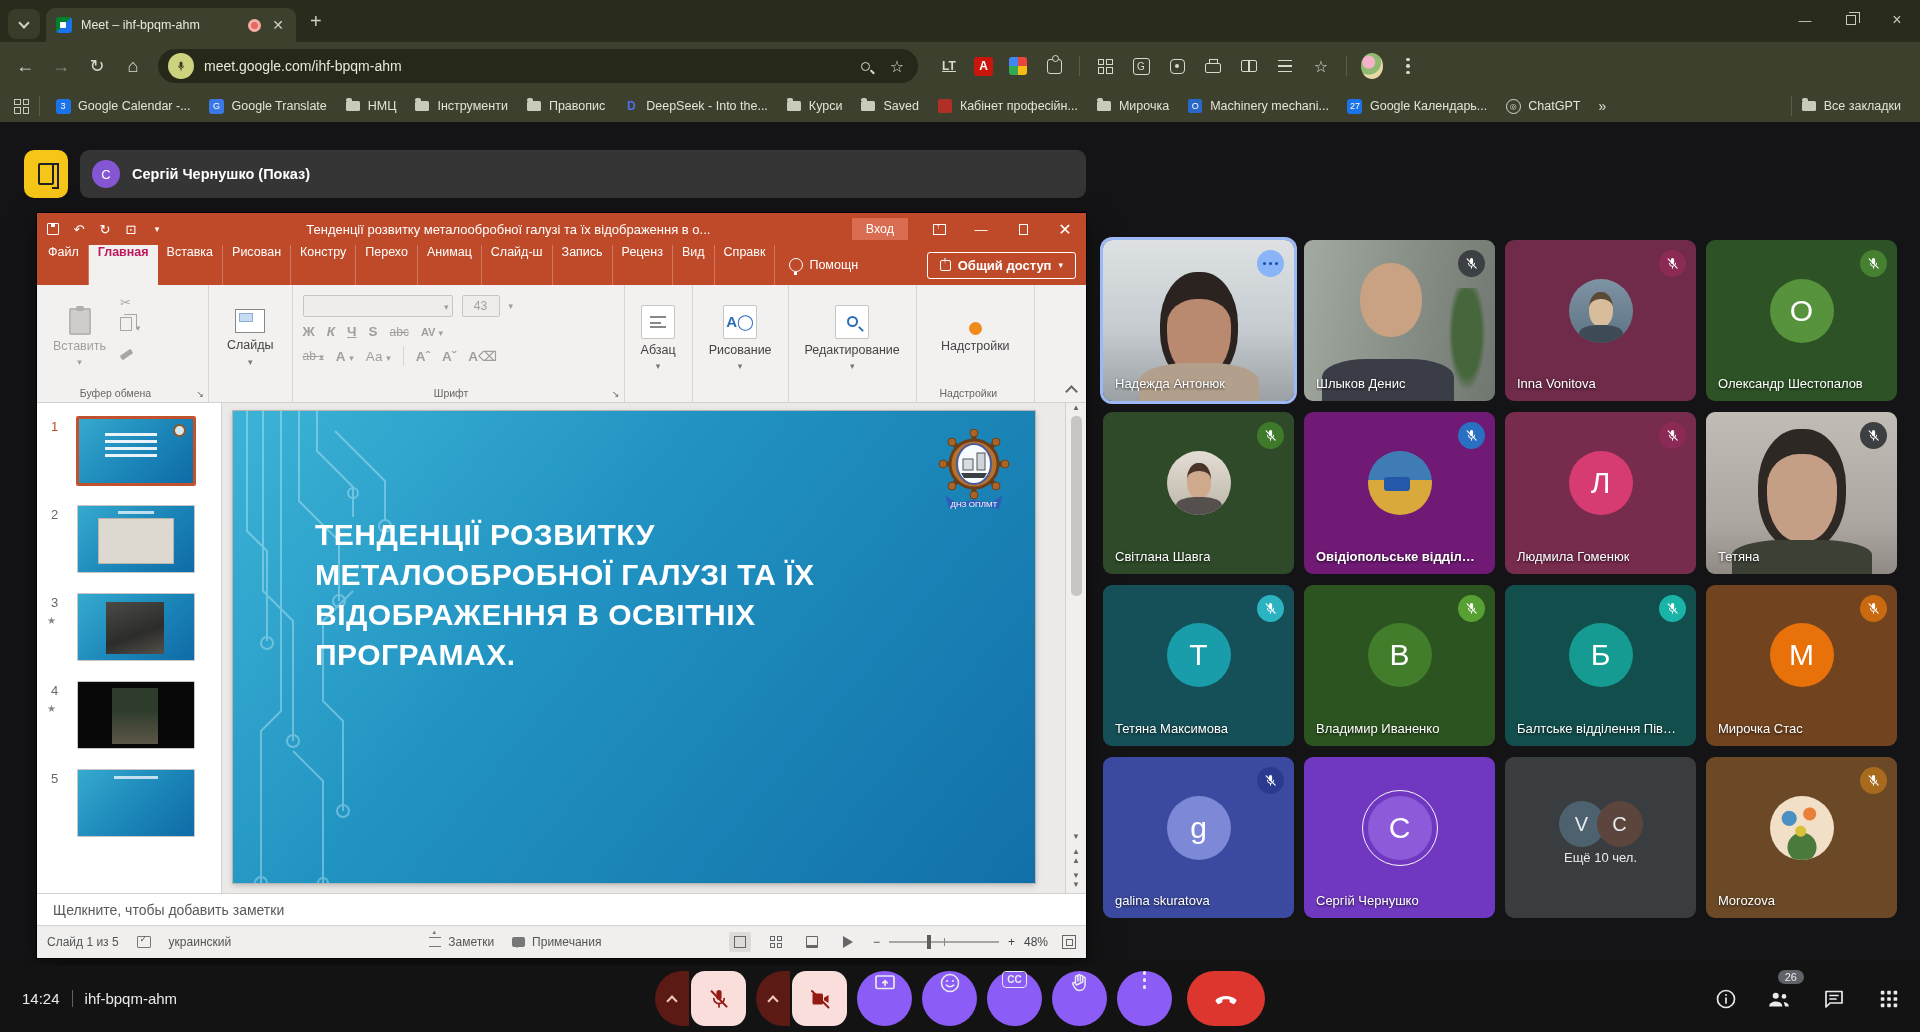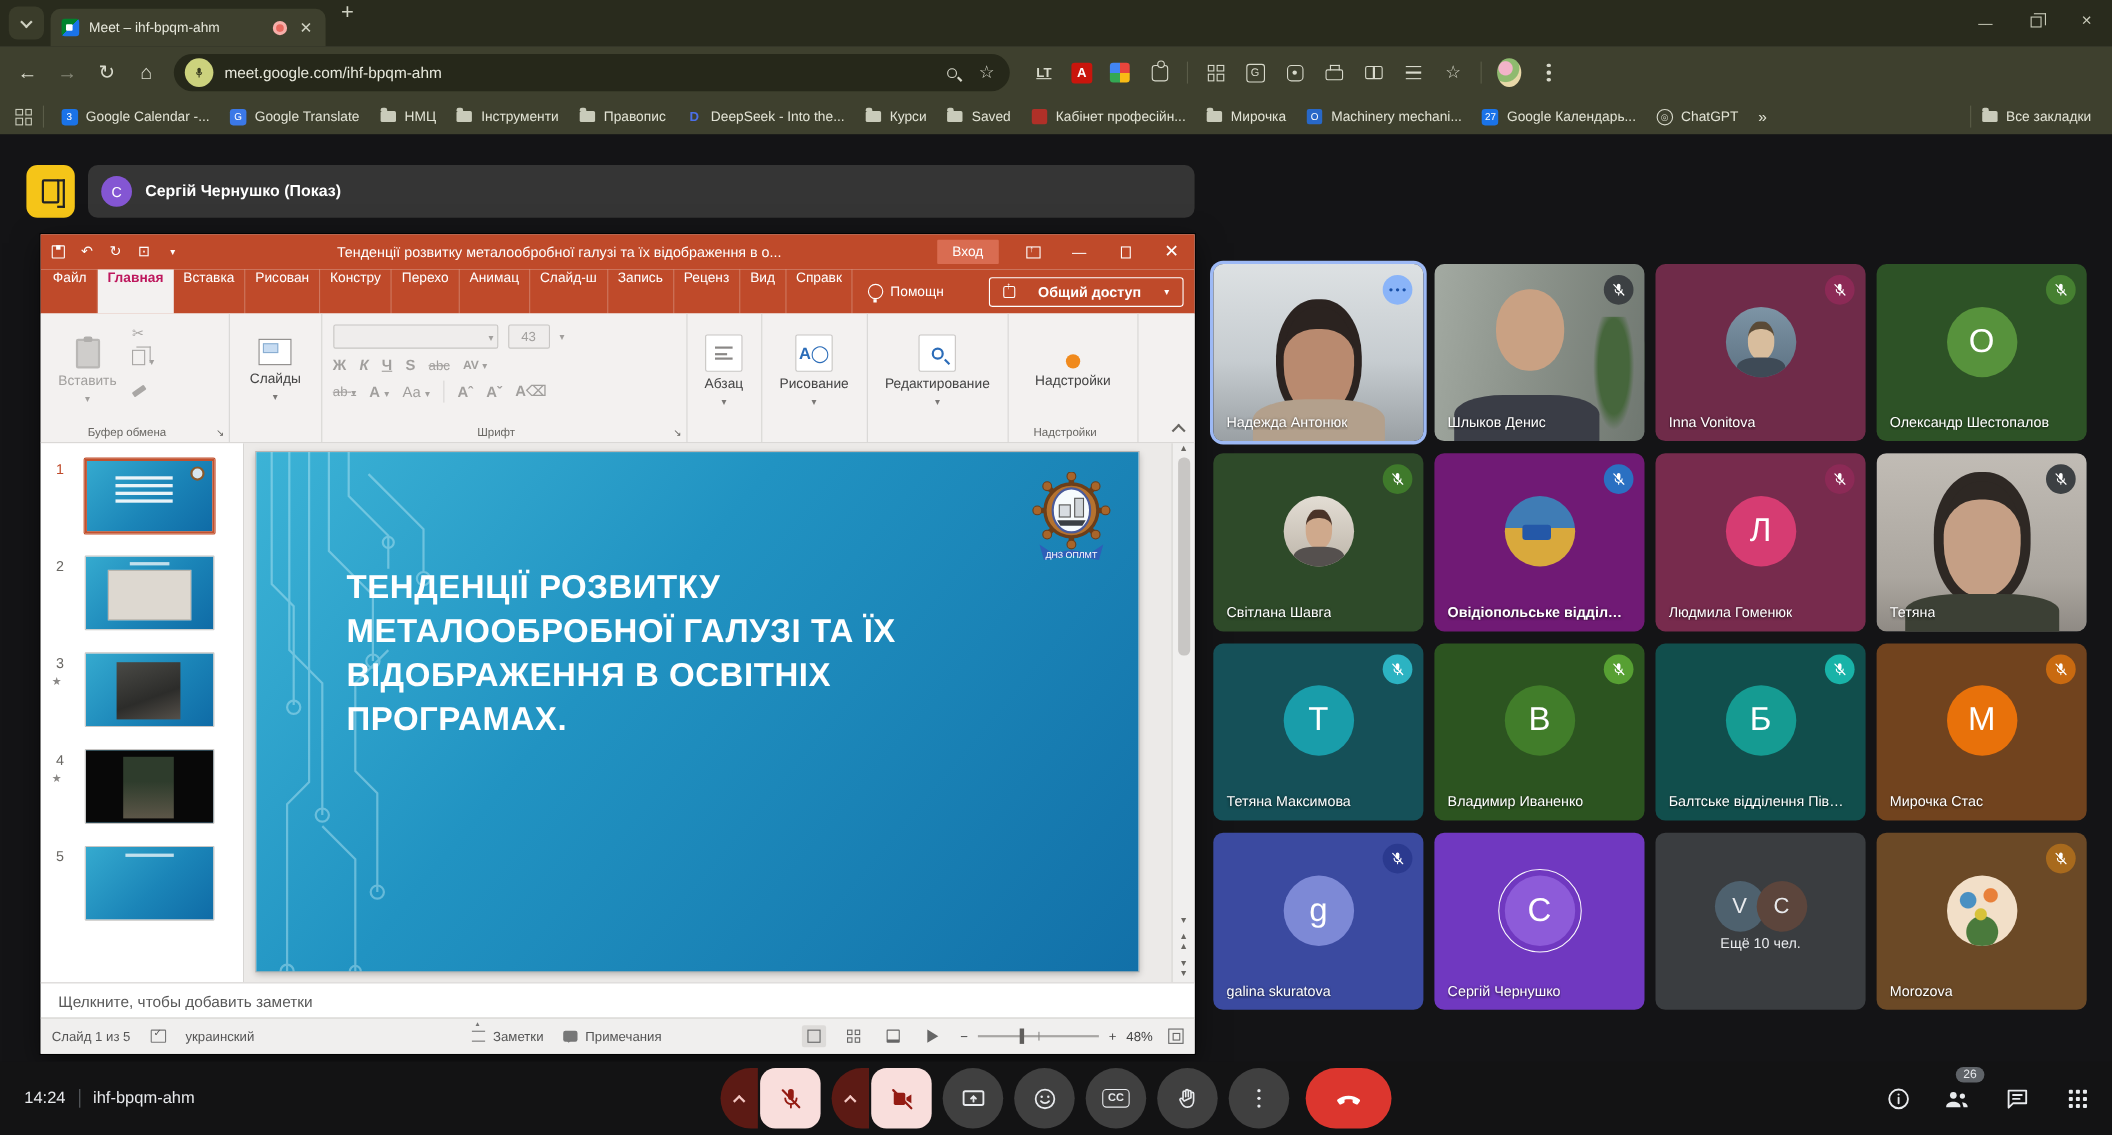--- a/index.html
+++ b/index.html
@@ -1,20 +1,20 @@
 <!DOCTYPE html>
 <html><head>
 <meta charset="utf-8">
 <style>
 *{box-sizing:border-box;margin:0;padding:0}
 html,body{width:1920px;height:1032px;overflow:hidden}
 body{font-family:"Liberation Sans","DejaVu Sans",sans-serif;background:#141416;position:relative;color:#e7e8dc}
 i,em{font-style:normal}
 
-.tabstrip{position:absolute;left:0;top:0;right:0;height:42px;background:#292b1d;display:flex;align-items:flex-start}
+.tabstrip{position:absolute;left:0;top:0;right:0;height:42px;background:#292b1d;display:flex;align-items:center}
 .tsearch{width:32px;height:30px;margin:6px 6px 0 8px;border-radius:8px;background:#3a3c2a;display:flex;align-items:center;justify-content:center}
 .chev{width:8px;height:8px;border-right:2px solid #cfd1c2;border-bottom:2px solid #cfd1c2;transform:rotate(45deg);margin-top:-3px}
 .tab{margin-top:8px;height:34px;width:250px;background:#3e402e;border-radius:9px 9px 0 0;display:flex;align-items:center;padding:0 10px;gap:9px;font-size:12.5px;color:#e7e8dc}
 .meetfav{width:16px;height:16px;border-radius:3px;background:linear-gradient(135deg,#00832d 50%,#1a73e8 50%);position:relative;flex:none}
 .meetfav::after{content:"";position:absolute;left:4px;top:5px;width:6px;height:6px;background:#fff;border-radius:1px}
 .tabttl{flex:1;white-space:nowrap;overflow:hidden}
 .rec{width:13px;height:13px;border:3px solid #f6aea9;border-radius:50%;background:#e8695f;flex:none}
 .tclose{color:#cfd1c2;font-size:14px;padding:0 2px}
 .newtab{color:#cfd1c2;font-size:20px;margin-left:14px}
 .winctl{position:absolute;right:0;top:0;height:40px;display:flex;align-items:center}
@@ -84,21 +84,21 @@
 .pwin span{width:42px;height:100%;display:flex;align-items:center;justify-content:center;font-size:13px}
 .ribbox{width:13px;height:11px;border:1.5px solid #fff;position:relative;display:inline-block}
 .ribbox::after{content:"↑";position:absolute;left:2.5px;top:-3px;font-size:8px}
 .prestore{display:inline-block;width:9px;height:11px;border:1.5px solid #fff}
 .ptabs{height:40px;background:#bf4a2a;display:flex;align-items:stretch;color:#fff;font-size:12.5px;padding:0 2px}
 .ptab{padding:0 9px;display:flex;border-right:1px solid rgba(255,255,255,.25);white-space:nowrap}
 .ptab.active{background:#f3f1f0;color:#be185d;font-weight:bold;border-right:none}
 .ptabs .bulb{width:14px;height:14px;border:1.6px solid #fff;border-radius:50%;position:relative;margin:0 6px 0 14px;align-self:center}
 .bulb::after{content:"";position:absolute;left:4px;top:13px;width:3px;height:3px;background:#fff}
 .helpw{display:flex;align-items:center;padding-right:10px}
-.sharebtn{align-self:center;margin-left:auto;margin-right:8px;border:1px solid #fff;border-radius:3px;padding:5px 12px;display:flex;align-items:center;gap:21px;font-weight:bold;font-size:13px}
+.sharebtn{align-self:center;margin-left:auto;margin-right:8px;border:1px solid #fff;border-radius:3px;padding:5px 12px;display:flex;align-items:center;gap:7px;font-weight:bold;font-size:13px}
 .shic{width:11px;height:11px;border:1.5px solid #fff;border-radius:2px;position:relative}
 .shic::after{content:"↑";position:absolute;left:2px;top:-6px;font-size:9px}
 
 .ribbon{position:absolute;left:0;top:72px;right:0;height:118px;background:#f3f1f0;border-bottom:1px solid #d4d2d0;display:flex;color:#444}
 .grp{position:relative;border-right:1px solid #d8d6d4;padding:8px 10px 20px;display:flex;gap:8px}
 .glabel{position:absolute;bottom:3px;left:0;right:14px;text-align:center;font-size:10.5px;color:#696763}
 .launch{position:absolute;bottom:3px;right:4px;font-size:9px;color:#696763}
 .bigbtn{display:flex;flex-direction:column;align-items:center;justify-content:center;gap:4px;font-size:12.5px;color:#a19f9d;padding:0 6px}
 .clip{width:22px;height:27px;border:2px solid #b9b7b5;border-radius:2px;background:#cfcdcb;position:relative}
 .clip::before{content:"";position:absolute;left:5px;top:-4px;width:8px;height:5px;background:#b0aeac;border-radius:2px}
@@ -213,21 +213,21 @@
 .ovlabel{position:absolute;left:0;right:0;top:58%;text-align:center;color:#e8eaed;font-size:13px}
 
 .bbar{position:absolute;left:0;right:0;bottom:0;height:67px;background:#131314;display:flex;align-items:center;color:#e8eaed}
 .btime{margin-left:22px;font-size:15px;display:flex;align-items:center;gap:12px}
 .btime .sep{width:1px;height:17px;background:#5f6368}
 .controls{position:absolute;left:50%;transform:translateX(-50%);display:flex;align-items:center}
 .sgrp{display:flex;margin:0 5px}
 .sgl{width:34px;height:55px;background:#5c1a14;border-radius:28px 0 0 28px;display:flex;align-items:center;justify-content:center}
 .sgl .chv{width:8px;height:8px;border-left:2px solid #f4c7c3;border-top:2px solid #f4c7c3;transform:rotate(45deg);margin-top:4px}
 .sgr{width:55px;height:55px;background:#f9dedc;border-radius:14px;margin-left:2px;display:flex;align-items:center;justify-content:center}
-.rbtn{width:55px;height:55px;border-radius:50%;background:#404040;display:flex;align-items:center;justify-content:center;margin:0 5px}
+.rbtn{width:55px;height:55px;border-radius:50%;background:#8b5cf6;display:flex;align-items:flex-start;justify-content:center;margin:0 5px}
 .ccbox{border:1.8px solid #e8eaed;border-radius:4px;padding:2px 4px;font-size:10px;font-weight:bold;color:#e8eaed}
 .endcall{width:78px;height:55px;border-radius:28px;background:#dc362e;display:flex;align-items:center;justify-content:center;margin:0 5px 0 10px}
 .rightics{position:absolute;right:20px;display:flex;align-items:center;gap:28px}
 .ric{position:relative;width:26px;height:26px;display:flex;align-items:center;justify-content:flex-end}
 .cbadge{position:absolute;top:-16px;right:-12px;background:#5f6368;color:#e8eaed;border-radius:9px;padding:1px 7px;font-size:11px}
 </style>
 </head>
 <body>
 
 <div class="tabstrip">

